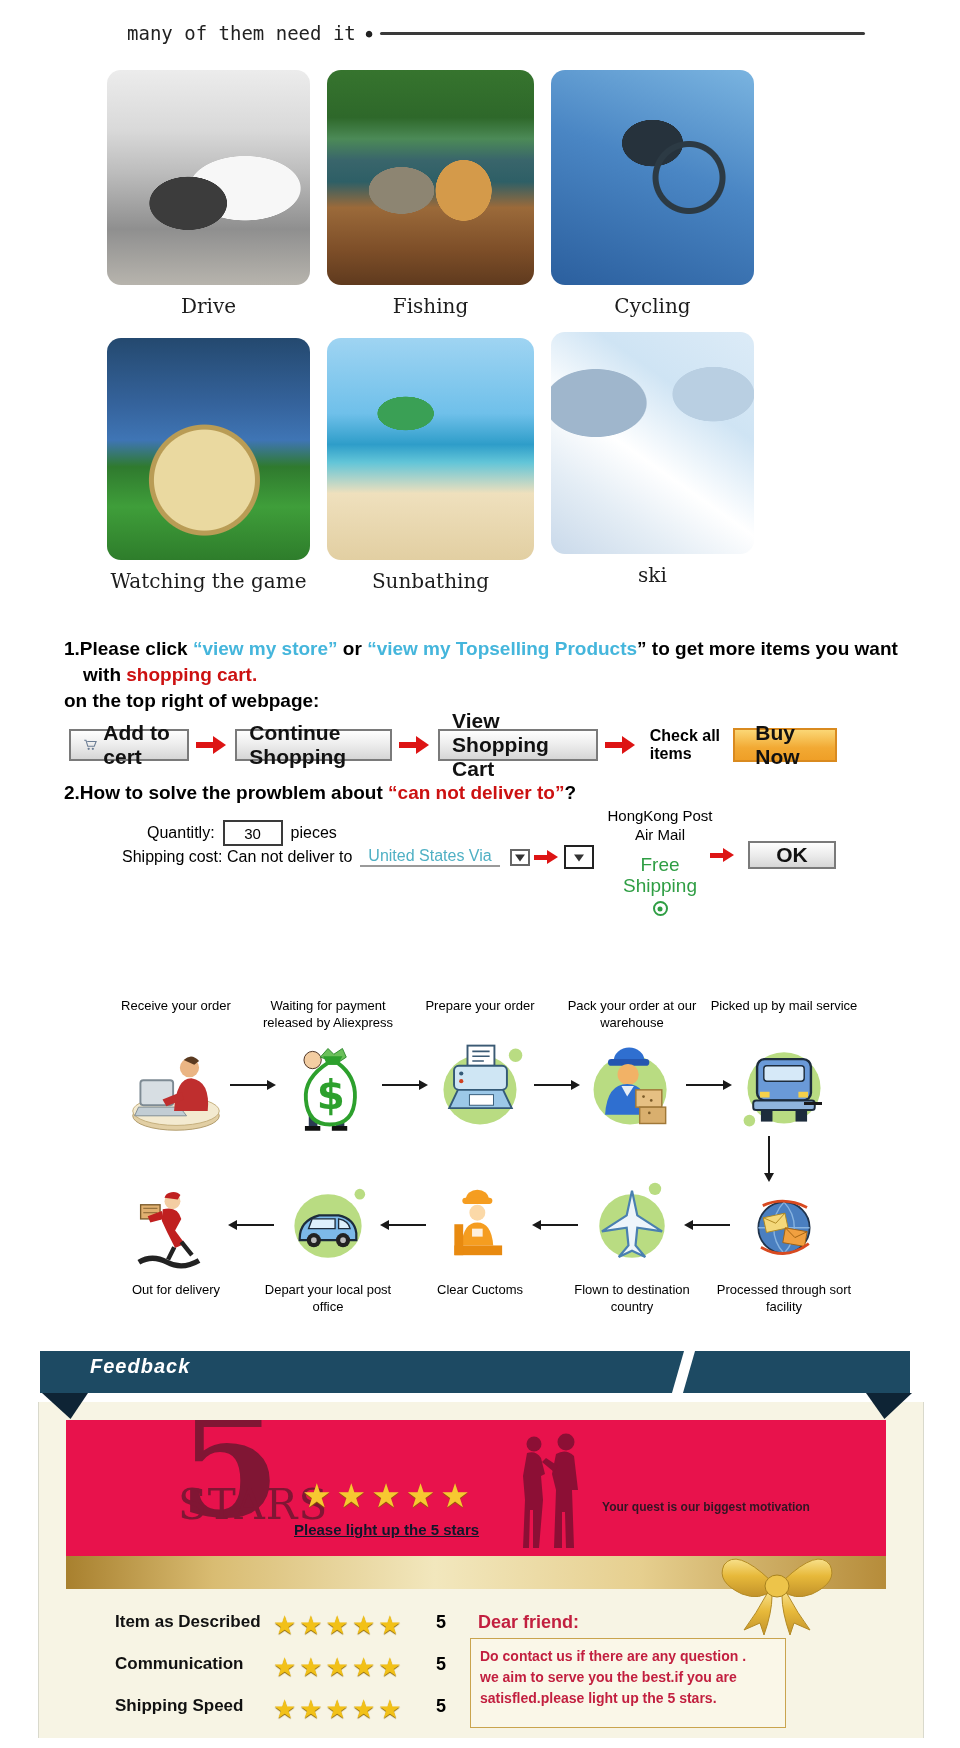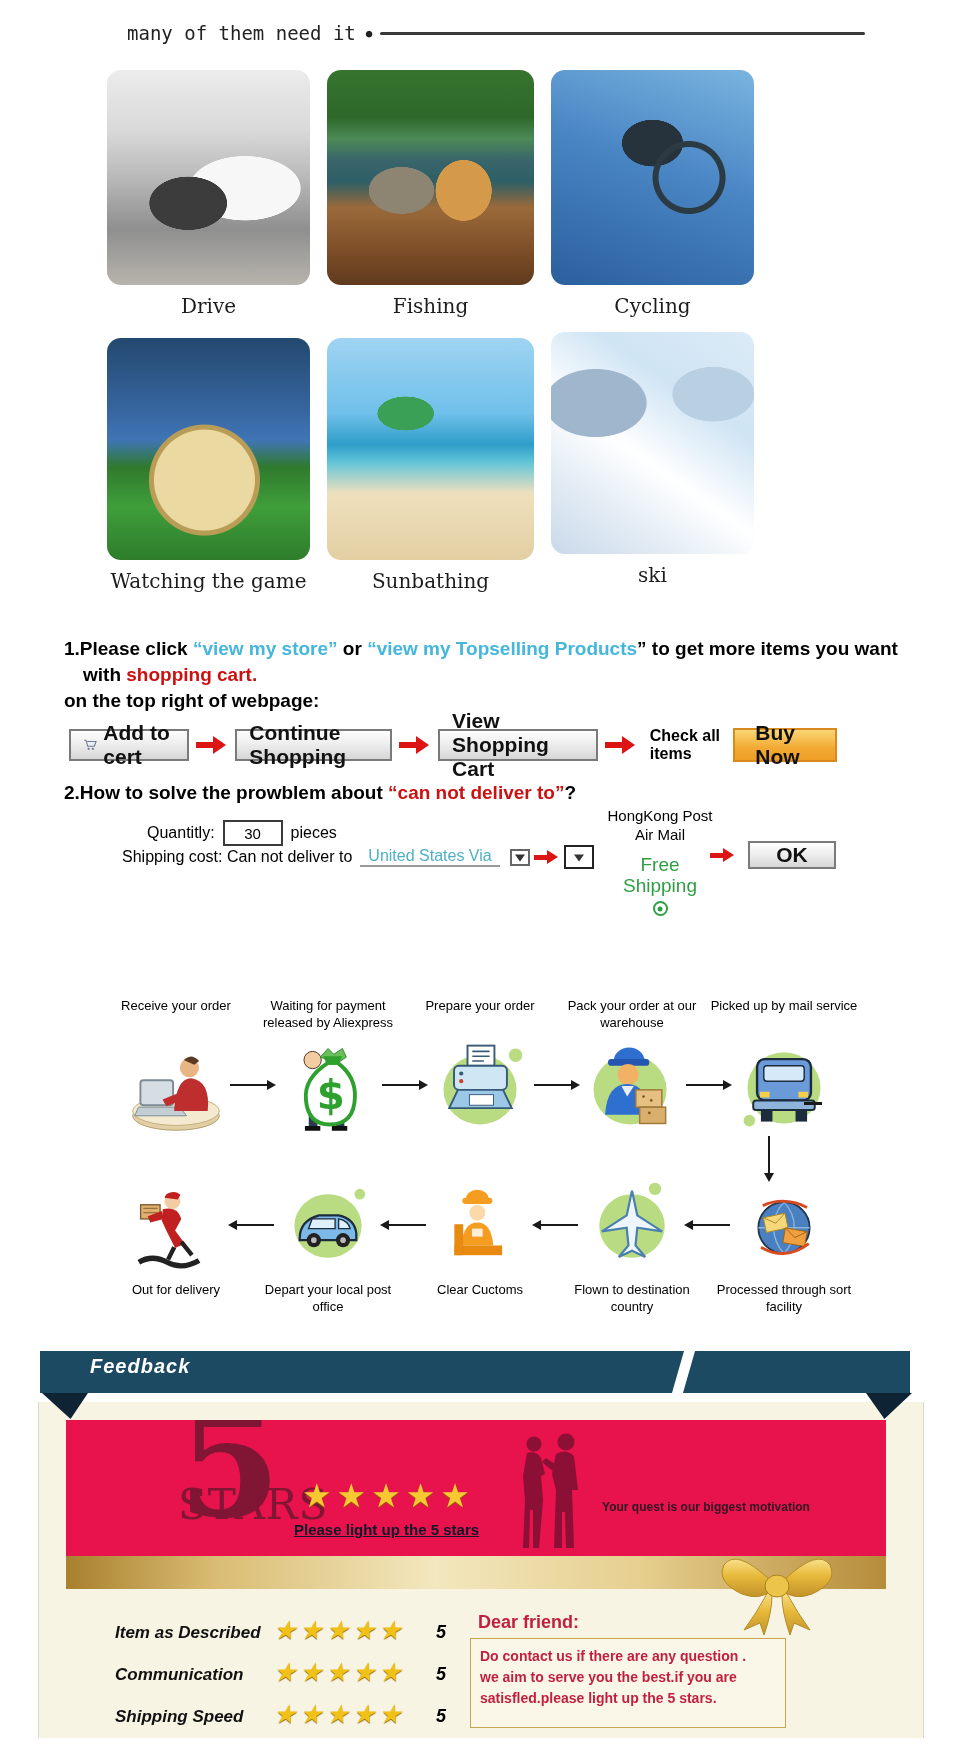--- a/index.html
+++ b/index.html
@@ -128,21 +128,21 @@
               text-shadow:0 1px 1px #8a6200;}
   .fb-light{position:absolute;left:228px;top:101px;font-size:15px;font-weight:700;color:#0f172a;text-decoration:underline;}
   .fb-shake{position:absolute;left:448px;top:10px;}
   .fb-sinc{position:absolute;left:516px;top:44px;width:248px;text-align:center;color:#f3b928;font-size:19px;font-weight:700;
            border-bottom:2px dashed #f3b928;padding-bottom:4px;}
   .fb-motiv{position:absolute;left:516px;top:80px;width:248px;text-align:center;color:#311523;font-size:12px;font-weight:700;}
   .fb-band{position:absolute;left:66px;top:1556px;width:820px;height:33px;
            background:linear-gradient(90deg,#a8802e 0%,#d9bc72 18%,#f2e7bd 45%,#e6cf8f 70%,#b68c3a 100%);}
   .fb-bow{position:absolute;left:712px;top:1540px;z-index:5;}
   .ratings{position:absolute;left:115px;top:1612px;}
-  .rrow{display:flex;align-items:flex-end;height:31px;margin-bottom:11px;font-style:italic;}
+  .rrow{display:flex;align-items:flex-start;height:31px;margin-bottom:11px;}
   .rlabel{width:158px;font-size:17px;font-weight:700;color:#111;}
   .rstars{width:155px;font-size:26px;letter-spacing:3px;color:#f2c118;text-shadow:0 1px 1px #8a6200;line-height:1;}
   .rscore{font-size:18px;font-weight:700;margin-left:8px;}
   .dear{position:absolute;left:478px;top:1612px;color:#c21f3f;font-size:18px;font-weight:700;}
   .msgbox{position:absolute;left:470px;top:1638px;width:296px;height:74px;border:1px solid #c9a44e;background:#faf7e8;
           padding:7px 9px;color:#c21f3f;font-size:14px;font-weight:700;line-height:1.5;}
 </style>
 </head>
 <body>
 

